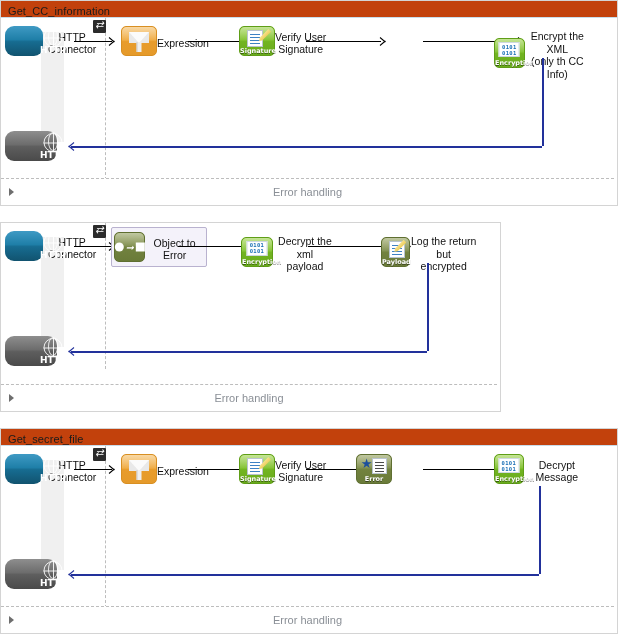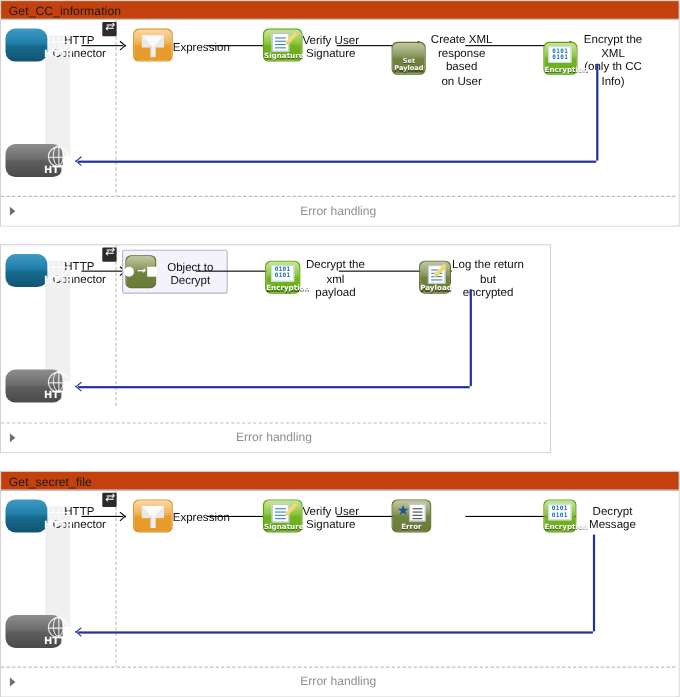--- a/index.html
+++ b/index.html
@@ -188,29 +188,20 @@
               <i style="top:12px"></i>
             </span>
              <span class="pencil"></span>
             <span class="ic-cap">Signature</span>
           </span>
         <span class="node-label">Verify User
 Signature</span>
       </div>
         <div class="conn" style="left:305px;top:23px;width:75px"></div>
                <div class="chev" style="left:379px;top:18.5px"></div>
-      <div class="node" style="left:355px;top:8px">
-        <span class="ic ic-olive">
-            <i class="gloss"></i>
-            <span class="ic-cap two">Set<br>Payload</span>
-          </span>
-        <span class="node-label">Create XML
-response based
-on User</span>
-      </div>
         <div class="conn" style="left:422px;top:23px;width:96px"></div>
                <div class="chev" style="left:517px;top:18.5px"></div>
       <div class="node" style="left:493px;top:8px">
         <span class="ic ic-green">
             <i class="gloss"></i>
             <span class="binary">
                <span>0101</span>
               <span>0101</span>
             </span>
             <span class="ic-cap">Encryption</span>
@@ -254,21 +245,21 @@
            <div class="chev" style="left:108px;top:18.5px"></div>
       <div class="node selected-wrap" style="left:110px;top:4px">
         <span class="ic ic-olive">
             <i class="gloss"></i>
             <span class="o2s">
                <i class="c"></i>
               <i class="a">➞</i>
               <i class="s"></i>
             </span>
           </span>
-        <span class="node-label">Object to Decrypt</span>
+        <span class="node-label">Object to Error</span>
       </div>
         <div class="conn" style="left:177px;top:23px;width:88px"></div>
                <div class="chev" style="left:264px;top:18.5px"></div>
       <div class="node" style="left:240px;top:8px">
         <span class="ic ic-green">
             <i class="gloss"></i>
             <span class="binary">
                <span>0101</span>
               <span>0101</span>
             </span>

